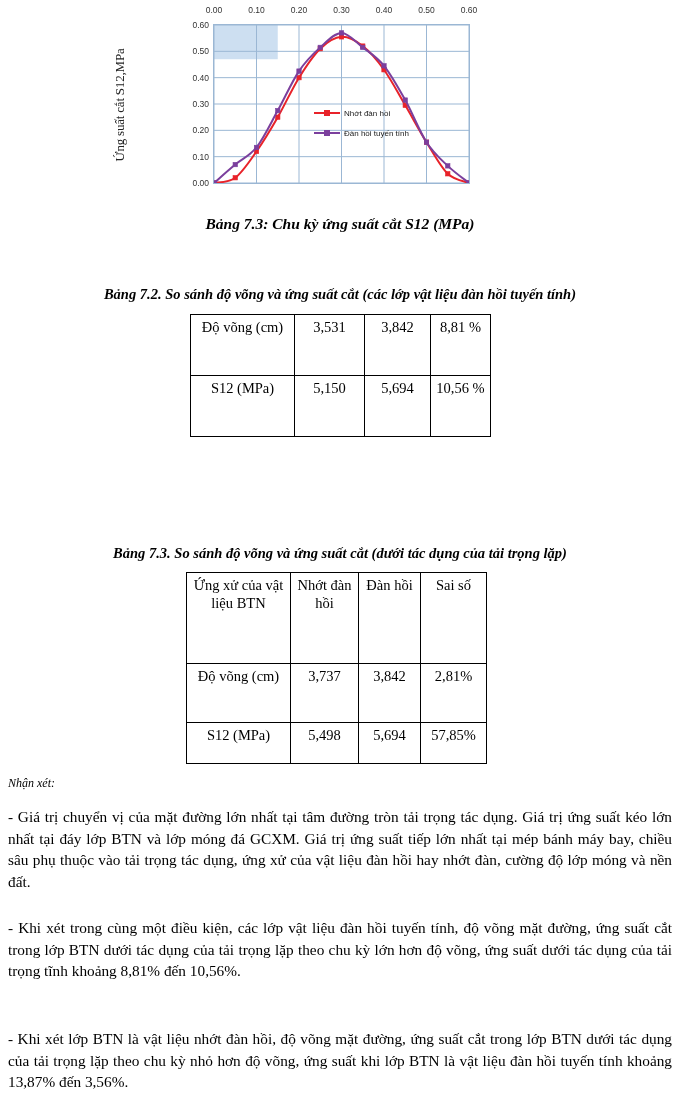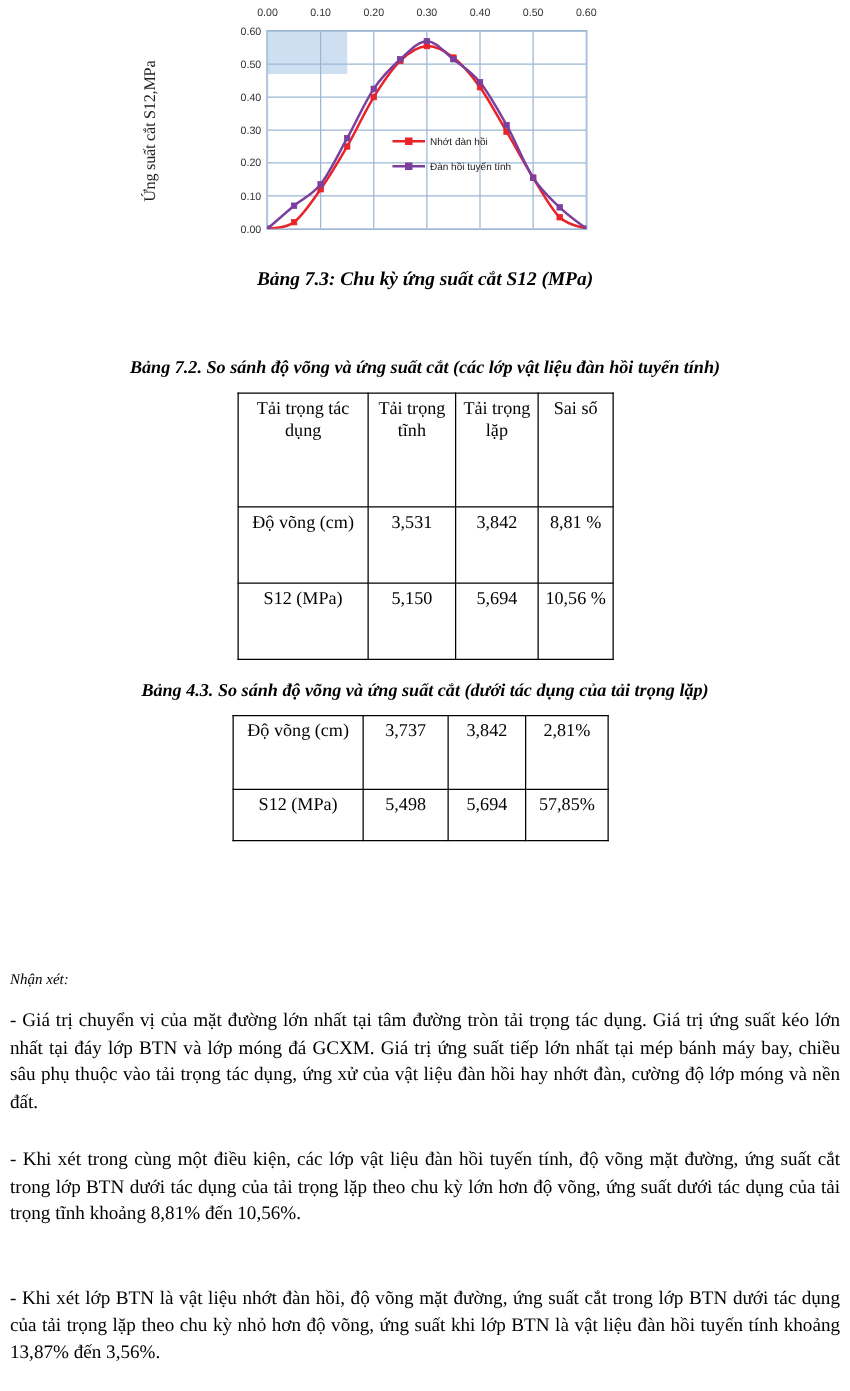--- a/index.html
+++ b/index.html
@@ -250,51 +250,51 @@
 <div class="caption-table" style="top:286px;">Bảng 7.2. So sánh độ võng và ứng suất cắt (các lớp vật liệu đàn hồi tuyến tính)</div>
 
 <table class="doc-table" id="table-7-2">
   <colgroup>
       <col class="c0">
       <col class="c1">
       <col class="c2">
       <col class="c3">
     </colgroup>
   <tbody>
-    <tr class="hdr">
-      <td>Tải trọng tác dụng</td>
-      <td>Tải trọng tĩnh</td>
-      <td>Tải trọng lặp</td>
-      <td>Sai số</td>
-    </tr>
     <tr class="body">
       <td>Độ võng (cm)</td>
       <td>3,531</td>
       <td>3,842</td>
       <td>8,81 %</td>
     </tr>
     <tr class="body">
       <td>S12 (MPa)</td>
       <td>5,150</td>
       <td>5,694</td>
       <td>10,56 %</td>
     </tr>
   </tbody>
 </table>
 
-<div class="caption-table" style="top:545px;">Bảng 4.3. So sánh độ võng và ứng suất cắt (dưới tác dụng của tải trọng lặp)</div>
+<div class="caption-table" style="top:545px;">Bảng 7.3. So sánh độ võng và ứng suất cắt (dưới tác dụng của tải trọng lặp)</div>
 
 <table class="doc-table" id="table-7-3">
   <colgroup>
       <col class="c0">
       <col class="c1">
       <col class="c2">
       <col class="c3">
     </colgroup>
   <tbody>
+    <tr class="hdr">
+      <td>Ứng xử của vật liệu BTN</td>
+      <td>Nhớt đàn hồi</td>
+      <td>Đàn hồi</td>
+      <td>Sai số</td>
+    </tr>
     <tr class="body">
       <td>Độ võng (cm)</td>
       <td>3,737</td>
       <td>3,842</td>
       <td>2,81%</td>
     </tr>
     <tr class="body last">
       <td>S12 (MPa)</td>
       <td>5,498</td>
       <td>5,694</td>

